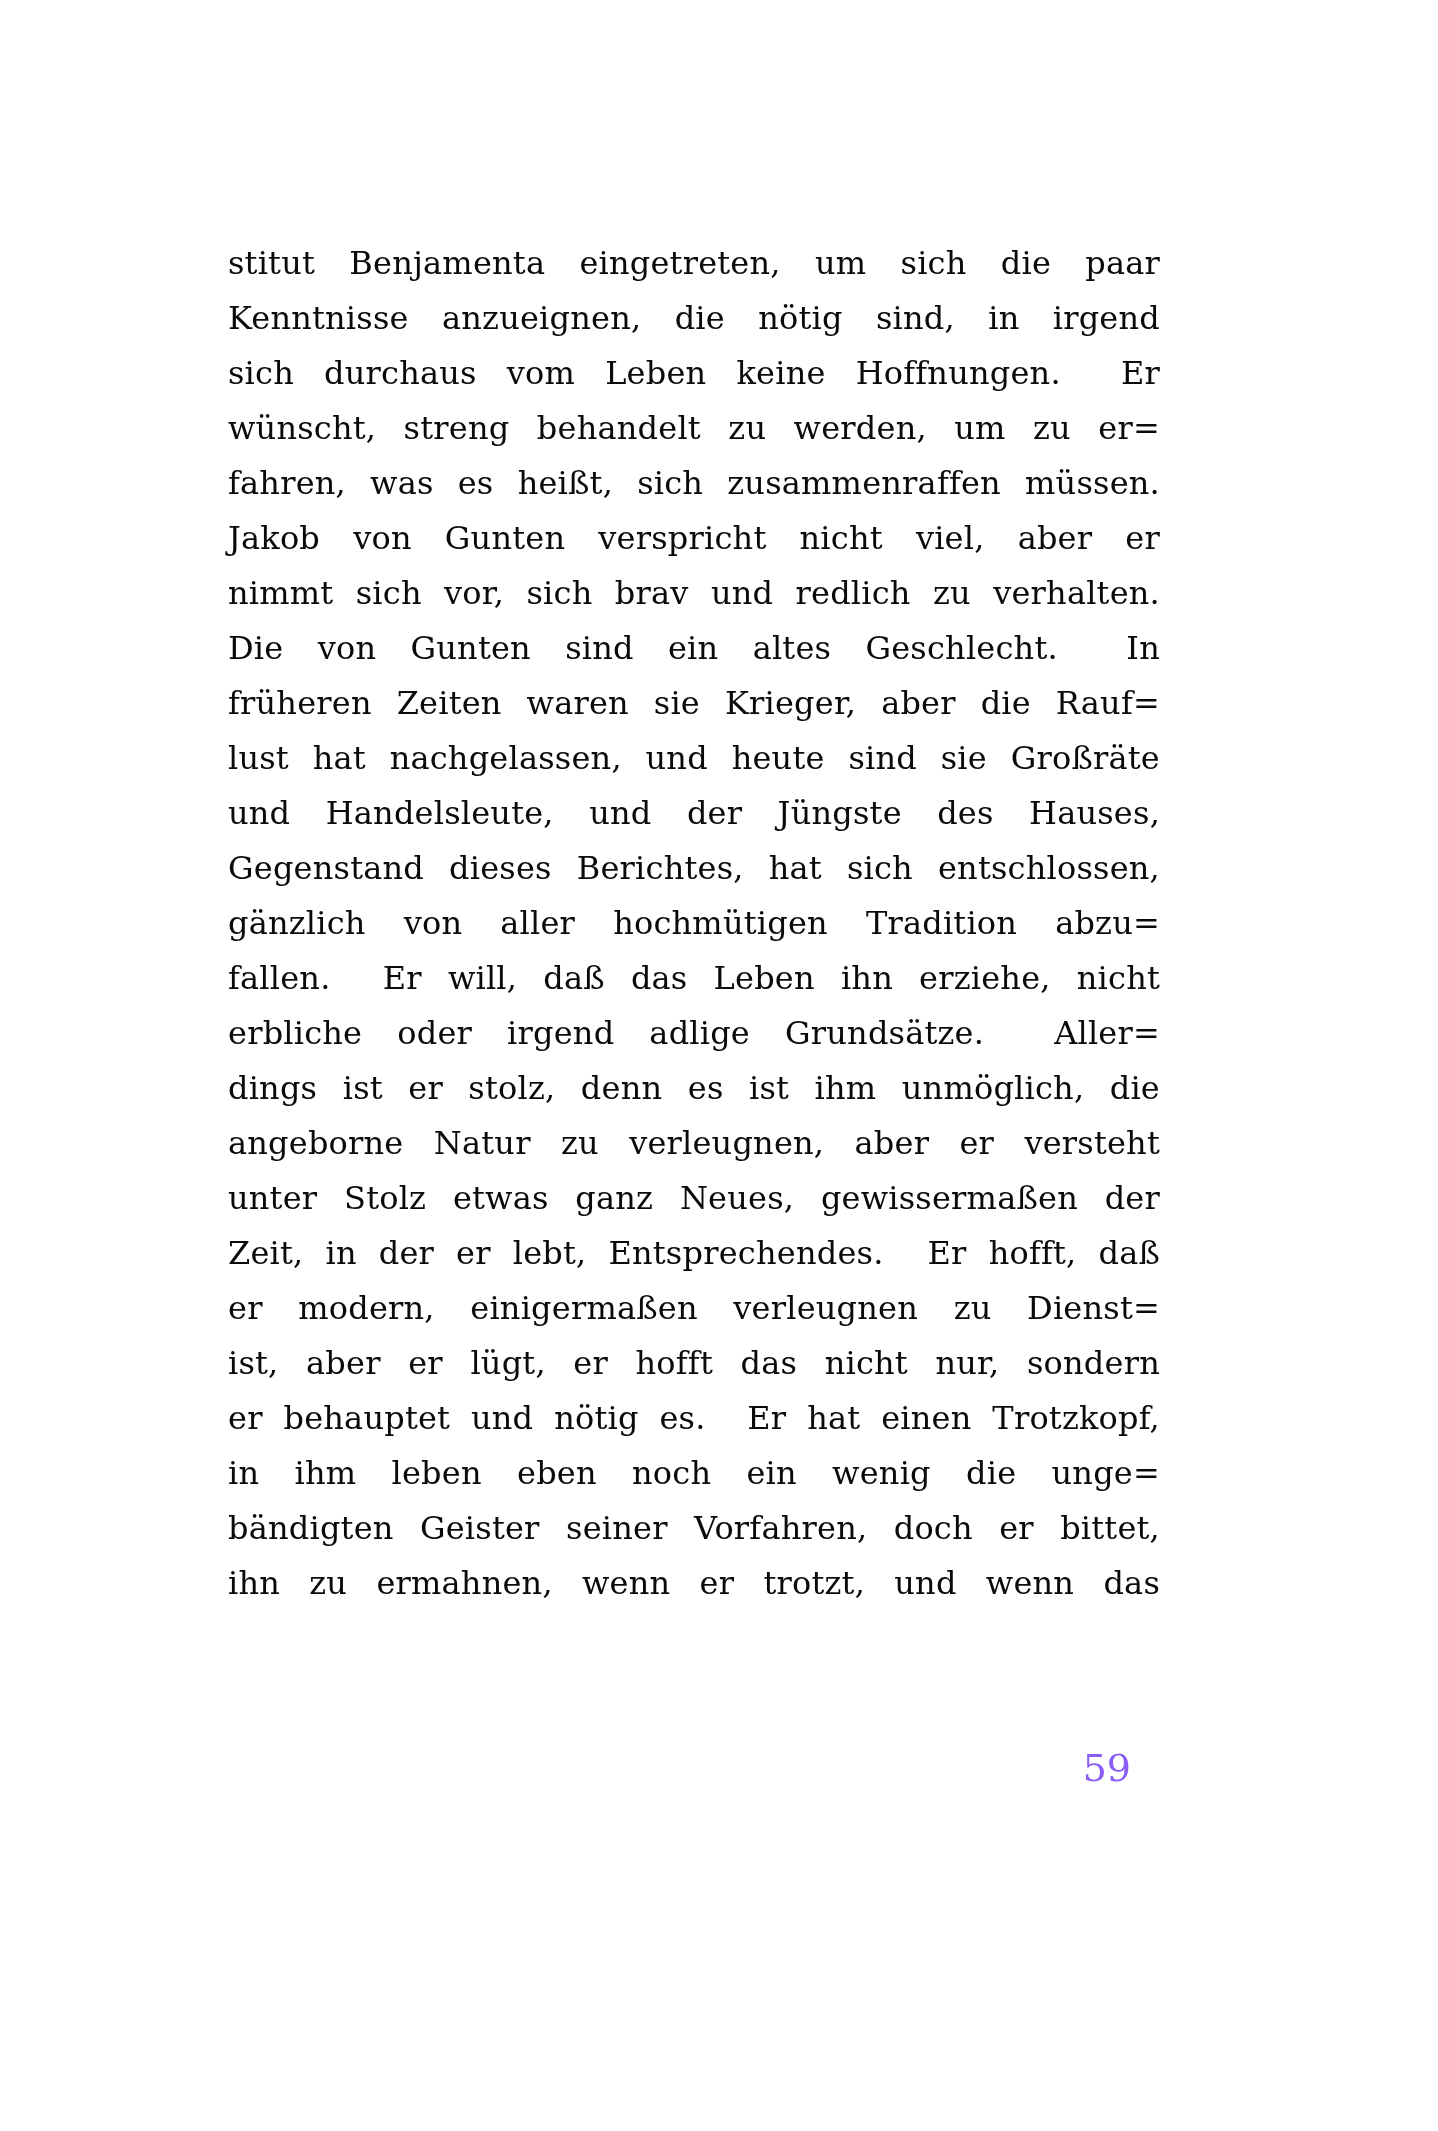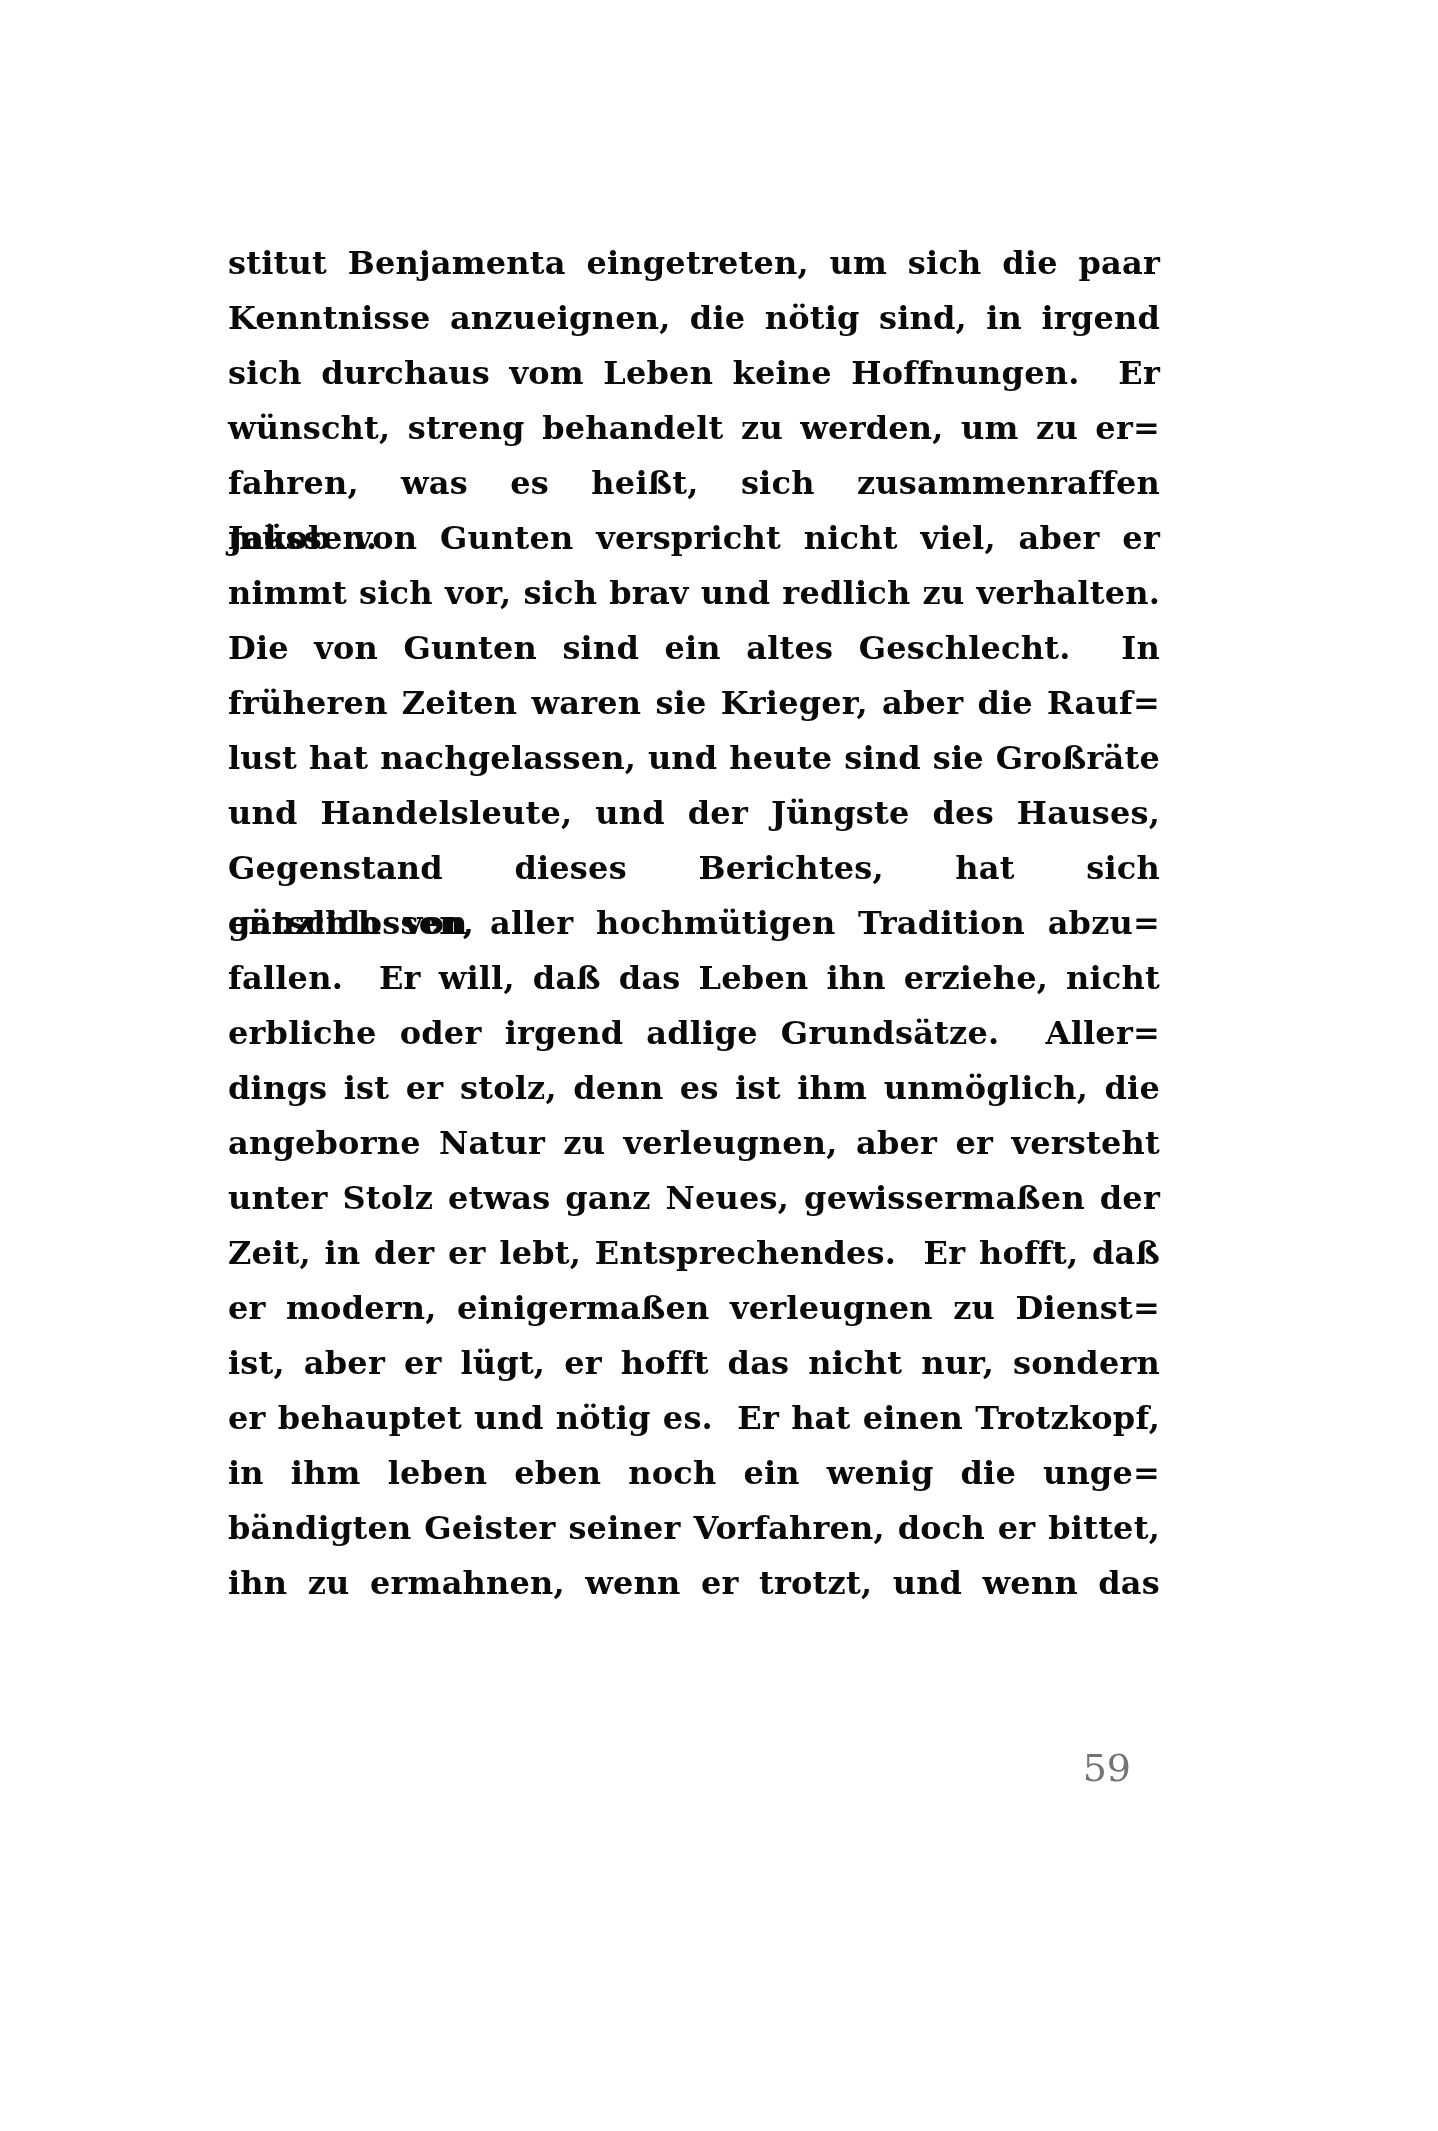--- a/index.html
+++ b/index.html
@@ -19,37 +19,37 @@
   .textblock {
     position: absolute;
     left: 228px;
     top: 236px;
     width: 932px;
   }
   .line {
     height: 55px;
     line-height: 55px;
     font-size: 32px;
-    font-weight: bold;
+    font-weight: normal;
     letter-spacing: 0.2px;
     text-align: justify;
     text-align-last: justify;
     white-space: pre-wrap;
     overflow: visible;
   }
   .pagenum {
     position: absolute;
     left: 228px;
     top: 1744px;
     width: 903px;
     text-align: right;
     font-size: 38px;
     font-weight: normal;
     line-height: 48px;
-    color: #737373;
+    color: #8b5cf6;
   }
 </style>
 </head>
 <body>
 
 <div class="page">
 
   <div class="textblock">
     <div class="line">stitut Benjamenta eingetreten, um sich die paar</div>
     <div class="line">Kenntnisse anzueignen, die nötig sind, in irgend</div>

